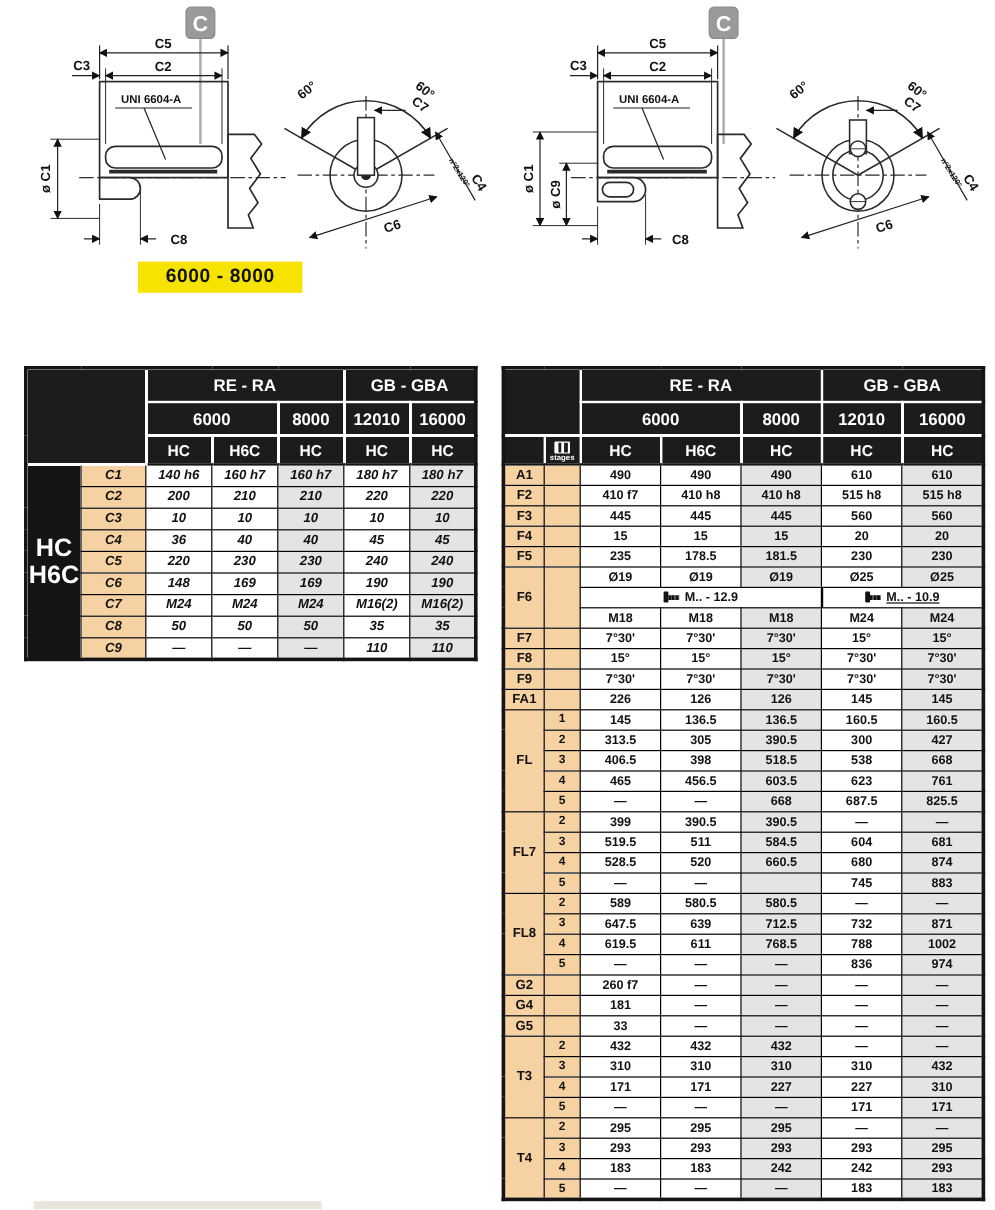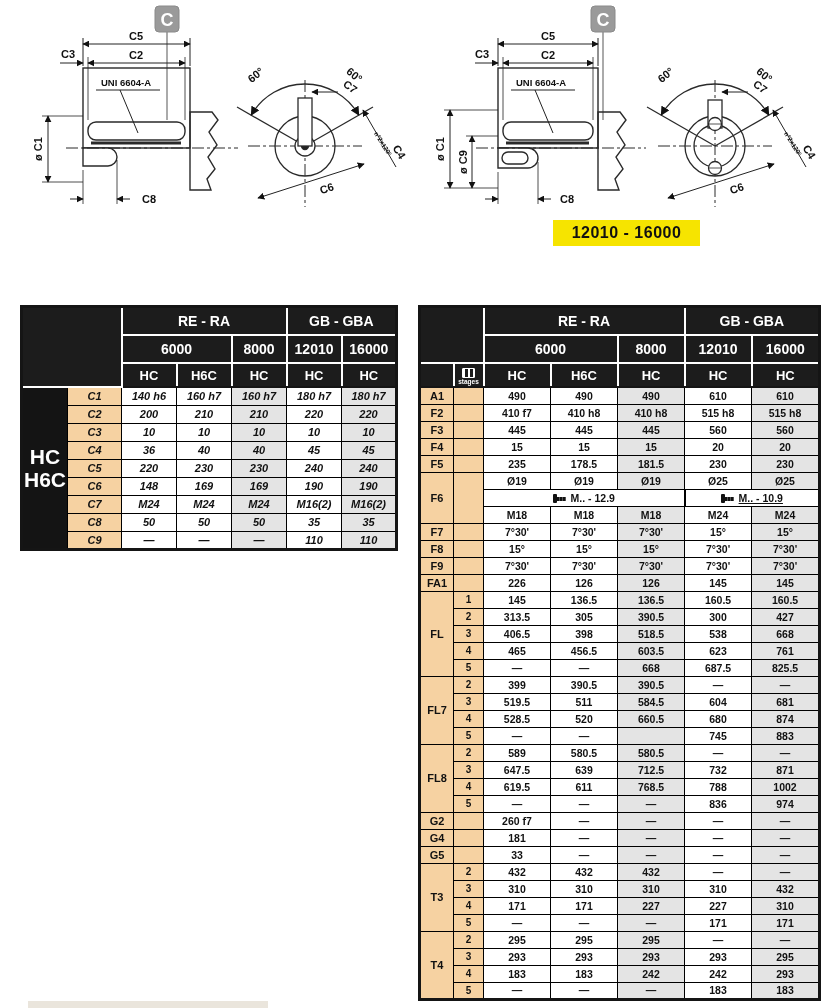--- a/index.html
+++ b/index.html
@@ -183,21 +183,21 @@
       <text x="140" y="201" text-anchor="start">C8</text>
       <text x="248" y="76" transform="rotate(-38 248 76)">60°</text>
       <text x="342" y="76" transform="rotate(38 342 76)">60°</text>
       <text x="338" y="88" transform="rotate(36 338 88)">C7</text>
       <text x="386" y="152" transform="rotate(58 386 152)">C4</text>
       <text x="371" y="143" font-size="6.5" transform="rotate(58 371 143)">n°2x120°</text>
       <text x="318" y="190" transform="rotate(-18 318 190)">C6</text>
     </g>
   </svg>
 
-  <div class="caption" style="left:553px;top:220px;width:147px;">12010 - 16000</div>
+  <div class="caption" style="left:115px;top:218px;width:137px;">6000 - 8000</div>
 
   <div class="tbl-wrap" style="left:20px;top:305px;width:375px;">
     <table class="dim lt">
       <colgroup>
         <col style="width:46px">
           <col style="width:54px">
         <col style="width:55px">
           <col style="width:55px">
           <col style="width:55px">
           <col style="width:55px">

